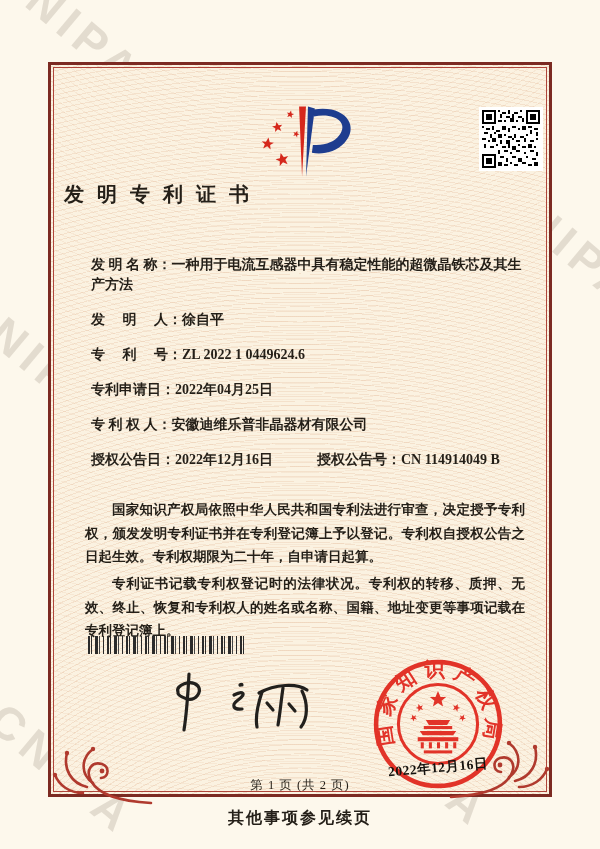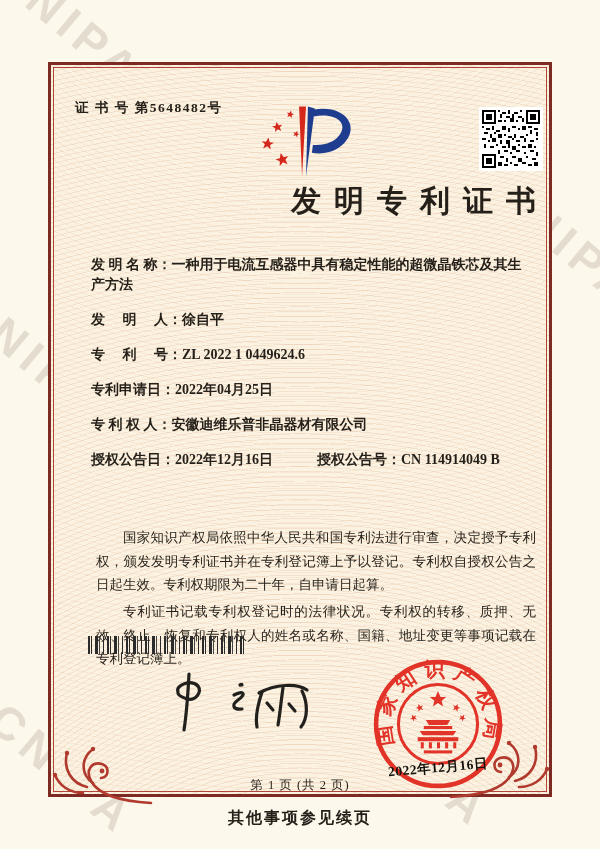--- a/index.html
+++ b/index.html
@@ -12,29 +12,29 @@
   
   .frame{position:absolute;left:48px;top:62px;width:504px;height:735px;box-sizing:border-box;
         border:3px solid #7c2a22;background-color:#fbf2e1;
         background-image:
           repeating-radial-gradient(140% 90% at 50% 132%, rgba(209,140,96,.17) 0 1px, rgba(0,0,0,0) 1px 5px),
           repeating-radial-gradient(150% 95% at 50% -35%, rgba(209,140,96,.10) 0 1px, rgba(0,0,0,0) 1px 6px);}
   .frame::before{content:"";position:absolute;inset:2px;border:1px solid #b0453a;pointer-events:none;}
   .cert-no{position:absolute;left:24px;top:34px;font-size:13.5px;letter-spacing:1.5px;font-weight:600;}
   .logo{position:absolute;left:190px;top:36px;}
   .qr{position:absolute;left:428px;top:42px;background:#fff;padding:3px;}
-  .title{position:absolute;left:0;top:116px;width:100%;text-align:right;font-size:30px;
+  .title{position:absolute;left:0;top:116px;width:100%;text-align:left;font-size:20px;
         font-weight:700;letter-spacing:13px;padding-left:13px;box-sizing:border-box;}
   .fields{position:absolute;left:40px;top:190px;width:440px;font-size:14px;}
   .field-row{line-height:20px;margin-bottom:15px;white-space:nowrap;}
   .field-label{white-space:pre-wrap;font-weight:600;}
   .field-value{font-weight:600;white-space:normal;}
   .grant-row{display:flex;gap:44px;}
-  .paras{position:absolute;left:45px;top:433px;width:440px;font-size:13.5px;line-height:1.75;
-        text-align:justify;font-weight:400;margin-top:28px;}
+  .paras{position:absolute;left:34px;top:433px;width:440px;font-size:13.5px;line-height:1.75;
+        text-align:justify;font-weight:700;}
   .paras p{margin:0 0 3px 0;text-indent:2em;}
   .barcode{position:absolute;left:37px;top:571px;width:156px;height:18px;
         background:repeating-linear-gradient(90deg,#2b2b2b 0 2px,rgba(0,0,0,0) 2px 3px,
           #2b2b2b 3px 4px,rgba(0,0,0,0) 4px 7px,#2b2b2b 7px 10px,rgba(0,0,0,0) 10px 11px,
           #444 11px 12px,rgba(0,0,0,0) 12px 15px,#2b2b2b 15px 16px,rgba(0,0,0,0) 16px 19px);}
   .director{position:absolute;left:40px;top:618px;font-size:15px;font-weight:700;line-height:27px;}
   .signature{position:absolute;left:110px;top:596px;}
   .seal{position:absolute;left:318px;top:590px;}
   .seal-date{position:absolute;left:312px;top:694px;width:150px;text-align:center;
         font-size:13.5px;font-weight:700;color:#15120e;letter-spacing:.5px;transform:rotate(-5deg);}
@@ -53,21 +53,20 @@
   <span class="watermark" style="left:-18px;top:-4px">CNIPA</span>
   <span class="watermark" style="left:330px;top:205px">CNIPA</span>
   <span class="watermark" style="left:-55px;top:330px">CNIPA</span>
   <span class="watermark" style="left:478px;top:215px">CNIPA</span>
   <span class="watermark" style="left:95px;top:468px">CNIPA</span>
   <span class="watermark" style="left:-25px;top:742px">CNIPA</span>
   <span class="watermark" style="left:330px;top:735px">CNIPA</span>
 
   <div class="frame">
 
-    <div class="cert-no">证 书 号 第5648482号</div>
 
     <svg class="logo" width="128" height="80" viewBox="0 0 130 80">
       <g fill="#d5281c">
         <g transform="translate(50,13) scale(4) rotate(12)">
             <polygon points="0,-1 0.294,-0.309 0.951,-0.309 0.42,0.118 0.588,0.809 0,0.382 -0.588,0.809 -0.42,0.118 -0.951,-0.309 -0.294,-0.309"></polygon>
           </g>
         <g transform="translate(37,26) scale(5.5) rotate(-10)">
             <polygon points="0,-1 0.294,-0.309 0.951,-0.309 0.42,0.118 0.588,0.809 0,0.382 -0.588,0.809 -0.42,0.118 -0.951,-0.309 -0.294,-0.309"></polygon>
           </g>
         <g transform="translate(56,33) scale(3.5) rotate(20)">

